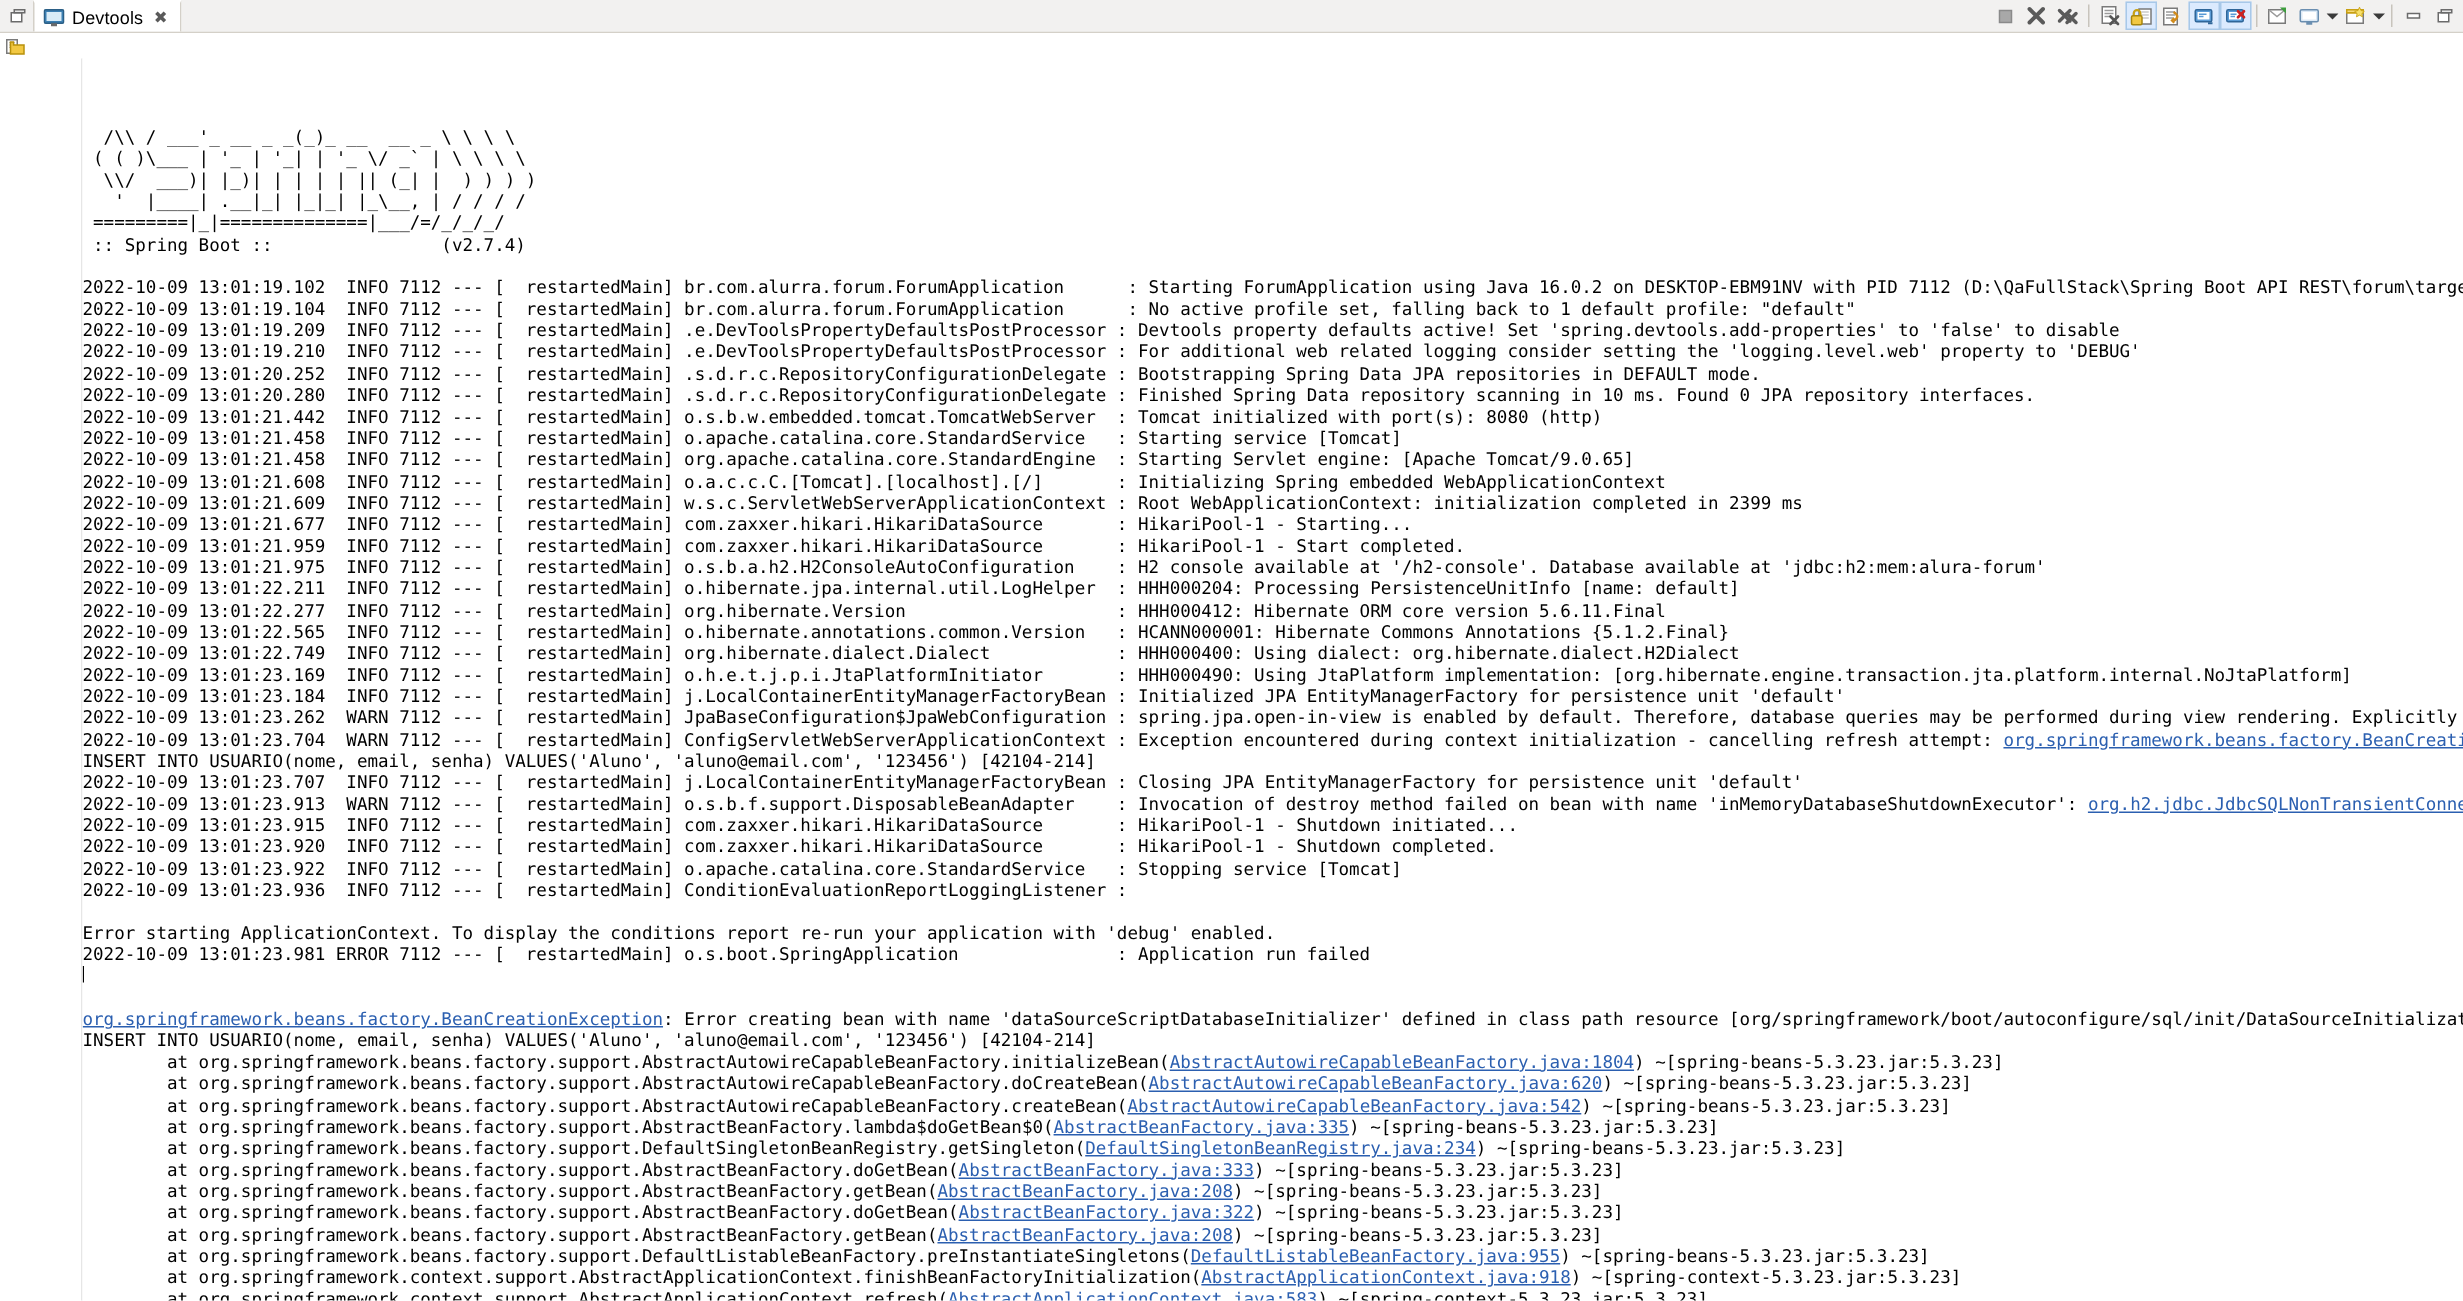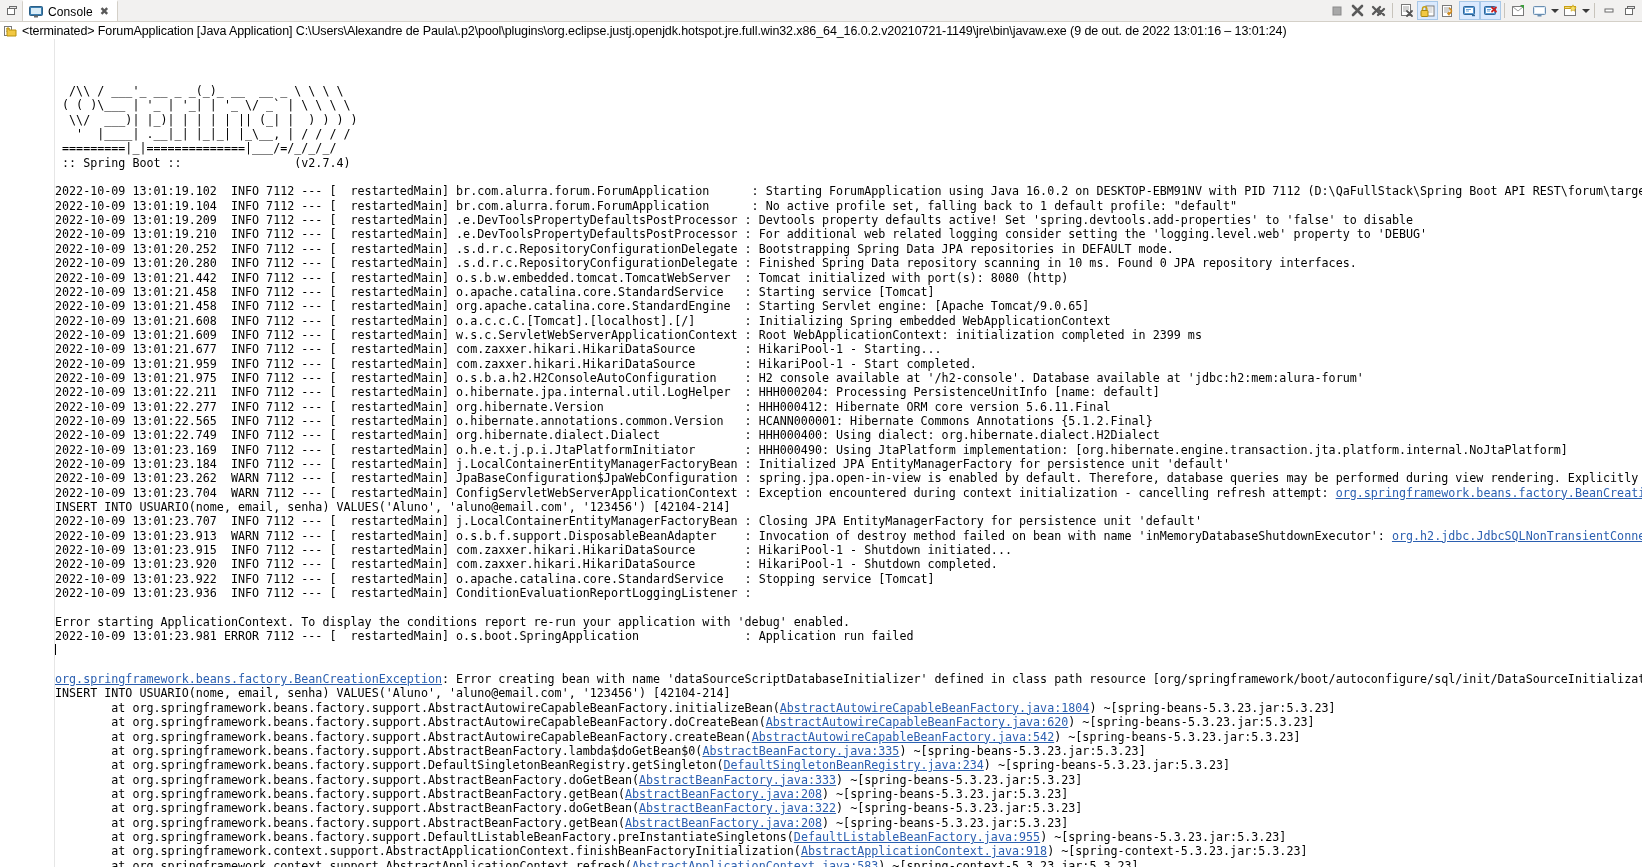--- a/index.html
+++ b/index.html
@@ -174,21 +174,21 @@
       <rect x="4.5" y="2.5" width="7" height="2" fill="#e8e8e8" stroke="#6b6b6b"></rect>
     </svg>
   </div>
 
   <div class="view-tab">
     <svg width="14" height="13" viewBox="0 0 14 13">
       <rect x="0.5" y="1.5" width="13" height="9" rx="1" fill="#3c7fb1" stroke="#2b5f86"></rect>
       <rect x="2" y="3" width="10" height="6" fill="#d9ecf7"></rect>
       <rect x="5" y="10.5" width="4" height="2" fill="#6b6b6b"></rect>
     </svg>
-    <span class="tab-label">Console</span>
+    <span class="tab-label">Devtools</span>
     <span class="tab-close">✖</span>
   </div>
 
   <div class="tabrow-filler"></div>
 
   <div class="toolbar">
 
     <div class="tb-btn">
       <svg width="14" height="14" viewBox="0 0 14 14">
         <rect x="3" y="3" width="8" height="8" fill="#a8a8a8" stroke="#8a8a8a"></rect>
@@ -310,21 +310,20 @@
 </div>
 
 <div class="desc-row">
   <div class="desc-gutter">
     <svg width="14" height="14" viewBox="0 0 14 14">
       <rect x="0.5" y="2.5" width="7" height="9" fill="#ffffff" stroke="#7a7a7a"></rect>
       <path d="M2 4.5 h4 M2 6 h4 M2 7.5 h3" stroke="#aaa" stroke-width="0.8"></path>
       <path d="M5 6 h7 v6 h-9 v-8 h2 z" fill="#f2c842" stroke="#b8910c"></path>
     </svg>
   </div>
-  <div class="desc-text">&lt;terminated&gt; ForumApplication [Java Application] C:\Users\Alexandre de Paula\.p2\pool\plugins\org.eclipse.justj.openjdk.hotspot.jre.full.win32.x86_64_16.0.2.v20210721-1149\jre\bin\javaw.exe  (9 de out. de 2022 13:01:16 – 13:01:24)</div>
 </div>
 
 <div class="console-wrap">
   <div class="left-rail"></div>
   <div class="console" id="console-output">
     
   <div class="ln">  /\\ / ___'_ __ _ _(_)_ __  __ _ \ \ \ \</div><div class="ln"> ( ( )\___ | '_ | '_| | '_ \/ _` | \ \ \ \</div><div class="ln">  \\/  ___)| |_)| | | | | || (_| |  ) ) ) )</div><div class="ln">   '  |____| .__|_| |_|_| |_\__, | / / / /</div><div class="ln"> =========|_|==============|___/=/_/_/_/</div><div class="ln"> :: Spring Boot ::                (v2.7.4)</div><div class="ln"></div><div class="ln">2022-10-09 13:01:19.102  INFO 7112 --- [  restartedMain] br.com.alurra.forum.ForumApplication      : Starting ForumApplication using Java 16.0.2 on DESKTOP-EBM91NV with PID 7112 (D:\QaFullStack\Spring Boot API REST\forum\target\clas</div><div class="ln">2022-10-09 13:01:19.104  INFO 7112 --- [  restartedMain] br.com.alurra.forum.ForumApplication      : No active profile set, falling back to 1 default profile: "default"</div><div class="ln">2022-10-09 13:01:19.209  INFO 7112 --- [  restartedMain] .e.DevToolsPropertyDefaultsPostProcessor : Devtools property defaults active! Set 'spring.devtools.add-properties' to 'false' to disable</div><div class="ln">2022-10-09 13:01:19.210  INFO 7112 --- [  restartedMain] .e.DevToolsPropertyDefaultsPostProcessor : For additional web related logging consider setting the 'logging.level.web' property to 'DEBUG'</div><div class="ln">2022-10-09 13:01:20.252  INFO 7112 --- [  restartedMain] .s.d.r.c.RepositoryConfigurationDelegate : Bootstrapping Spring Data JPA repositories in DEFAULT mode.</div><div class="ln">2022-10-09 13:01:20.280  INFO 7112 --- [  restartedMain] .s.d.r.c.RepositoryConfigurationDelegate : Finished Spring Data repository scanning in 10 ms. Found 0 JPA repository interfaces.</div><div class="ln">2022-10-09 13:01:21.442  INFO 7112 --- [  restartedMain] o.s.b.w.embedded.tomcat.TomcatWebServer  : Tomcat initialized with port(s): 8080 (http)</div><div class="ln">2022-10-09 13:01:21.458  INFO 7112 --- [  restartedMain] o.apache.catalina.core.StandardService   : Starting service [Tomcat]</div><div class="ln">2022-10-09 13:01:21.458  INFO 7112 --- [  restartedMain] org.apache.catalina.core.StandardEngine  : Starting Servlet engine: [Apache Tomcat/9.0.65]</div><div class="ln">2022-10-09 13:01:21.608  INFO 7112 --- [  restartedMain] o.a.c.c.C.[Tomcat].[localhost].[/]       : Initializing Spring embedded WebApplicationContext</div><div class="ln">2022-10-09 13:01:21.609  INFO 7112 --- [  restartedMain] w.s.c.ServletWebServerApplicationContext : Root WebApplicationContext: initialization completed in 2399 ms</div><div class="ln">2022-10-09 13:01:21.677  INFO 7112 --- [  restartedMain] com.zaxxer.hikari.HikariDataSource       : HikariPool-1 - Starting...</div><div class="ln">2022-10-09 13:01:21.959  INFO 7112 --- [  restartedMain] com.zaxxer.hikari.HikariDataSource       : HikariPool-1 - Start completed.</div><div class="ln">2022-10-09 13:01:21.975  INFO 7112 --- [  restartedMain] o.s.b.a.h2.H2ConsoleAutoConfiguration    : H2 console available at '/h2-console'. Database available at 'jdbc:h2:mem:alura-forum'</div><div class="ln">2022-10-09 13:01:22.211  INFO 7112 --- [  restartedMain] o.hibernate.jpa.internal.util.LogHelper  : HHH000204: Processing PersistenceUnitInfo [name: default]</div><div class="ln">2022-10-09 13:01:22.277  INFO 7112 --- [  restartedMain] org.hibernate.Version                    : HHH000412: Hibernate ORM core version 5.6.11.Final</div><div class="ln">2022-10-09 13:01:22.565  INFO 7112 --- [  restartedMain] o.hibernate.annotations.common.Version   : HCANN000001: Hibernate Commons Annotations {5.1.2.Final}</div><div class="ln">2022-10-09 13:01:22.749  INFO 7112 --- [  restartedMain] org.hibernate.dialect.Dialect            : HHH000400: Using dialect: org.hibernate.dialect.H2Dialect</div><div class="ln">2022-10-09 13:01:23.169  INFO 7112 --- [  restartedMain] o.h.e.t.j.p.i.JtaPlatformInitiator       : HHH000490: Using JtaPlatform implementation: [org.hibernate.engine.transaction.jta.platform.internal.NoJtaPlatform]</div><div class="ln">2022-10-09 13:01:23.184  INFO 7112 --- [  restartedMain] j.LocalContainerEntityManagerFactoryBean : Initialized JPA EntityManagerFactory for persistence unit 'default'</div><div class="ln">2022-10-09 13:01:23.262  WARN 7112 --- [  restartedMain] JpaBaseConfiguration$JpaWebConfiguration : spring.jpa.open-in-view is enabled by default. Therefore, database queries may be performed during view rendering. Explicitly conf</div><div class="ln">2022-10-09 13:01:23.704  WARN 7112 --- [  restartedMain] ConfigServletWebServerApplicationContext : Exception encountered during context initialization - cancelling refresh attempt: <span class="link">org.springframework.beans.factory.BeanCreationExc</span></div><div class="ln">INSERT INTO USUARIO(nome, email, senha) VALUES('Aluno', 'aluno@email.com', '123456') [42104-214]</div><div class="ln">2022-10-09 13:01:23.707  INFO 7112 --- [  restartedMain] j.LocalContainerEntityManagerFactoryBean : Closing JPA EntityManagerFactory for persistence unit 'default'</div><div class="ln">2022-10-09 13:01:23.913  WARN 7112 --- [  restartedMain] o.s.b.f.support.DisposableBeanAdapter    : Invocation of destroy method failed on bean with name 'inMemoryDatabaseShutdownExecutor': <span class="link">org.h2.jdbc.JdbcSQLNonTransientConnection</span></div><div class="ln">2022-10-09 13:01:23.915  INFO 7112 --- [  restartedMain] com.zaxxer.hikari.HikariDataSource       : HikariPool-1 - Shutdown initiated...</div><div class="ln">2022-10-09 13:01:23.920  INFO 7112 --- [  restartedMain] com.zaxxer.hikari.HikariDataSource       : HikariPool-1 - Shutdown completed.</div><div class="ln">2022-10-09 13:01:23.922  INFO 7112 --- [  restartedMain] o.apache.catalina.core.StandardService   : Stopping service [Tomcat]</div><div class="ln">2022-10-09 13:01:23.936  INFO 7112 --- [  restartedMain] ConditionEvaluationReportLoggingListener : </div><div class="ln"></div><div class="ln">Error starting ApplicationContext. To display the conditions report re-run your application with 'debug' enabled.</div><div class="ln">2022-10-09 13:01:23.981 ERROR 7112 --- [  restartedMain] o.s.boot.SpringApplication               : Application run failed</div><div class="ln"><span class="caret"></span></div><div class="ln"></div><div class="ln"><span class="link">org.springframework.beans.factory.BeanCreationException</span>: Error creating bean with name 'dataSourceScriptDatabaseInitializer' defined in class path resource [org/springframework/boot/autoconfigure/sql/init/DataSourceInitializationCo</div><div class="ln">INSERT INTO USUARIO(nome, email, senha) VALUES('Aluno', 'aluno@email.com', '123456') [42104-214]</div><div class="ln">	at org.springframework.beans.factory.support.AbstractAutowireCapableBeanFactory.initializeBean(<span class="link">AbstractAutowireCapableBeanFactory.java:1804</span>) ~[spring-beans-5.3.23.jar:5.3.23]</div><div class="ln">	at org.springframework.beans.factory.support.AbstractAutowireCapableBeanFactory.doCreateBean(<span class="link">AbstractAutowireCapableBeanFactory.java:620</span>) ~[spring-beans-5.3.23.jar:5.3.23]</div><div class="ln">	at org.springframework.beans.factory.support.AbstractAutowireCapableBeanFactory.createBean(<span class="link">AbstractAutowireCapableBeanFactory.java:542</span>) ~[spring-beans-5.3.23.jar:5.3.23]</div><div class="ln">	at org.springframework.beans.factory.support.AbstractBeanFactory.lambda$doGetBean$0(<span class="link">AbstractBeanFactory.java:335</span>) ~[spring-beans-5.3.23.jar:5.3.23]</div><div class="ln">	at org.springframework.beans.factory.support.DefaultSingletonBeanRegistry.getSingleton(<span class="link">DefaultSingletonBeanRegistry.java:234</span>) ~[spring-beans-5.3.23.jar:5.3.23]</div><div class="ln">	at org.springframework.beans.factory.support.AbstractBeanFactory.doGetBean(<span class="link">AbstractBeanFactory.java:333</span>) ~[spring-beans-5.3.23.jar:5.3.23]</div><div class="ln">	at org.springframework.beans.factory.support.AbstractBeanFactory.getBean(<span class="link">AbstractBeanFactory.java:208</span>) ~[spring-beans-5.3.23.jar:5.3.23]</div><div class="ln">	at org.springframework.beans.factory.support.AbstractBeanFactory.doGetBean(<span class="link">AbstractBeanFactory.java:322</span>) ~[spring-beans-5.3.23.jar:5.3.23]</div><div class="ln">	at org.springframework.beans.factory.support.AbstractBeanFactory.getBean(<span class="link">AbstractBeanFactory.java:208</span>) ~[spring-beans-5.3.23.jar:5.3.23]</div><div class="ln">	at org.springframework.beans.factory.support.DefaultListableBeanFactory.preInstantiateSingletons(<span class="link">DefaultListableBeanFactory.java:955</span>) ~[spring-beans-5.3.23.jar:5.3.23]</div><div class="ln">	at org.springframework.context.support.AbstractApplicationContext.finishBeanFactoryInitialization(<span class="link">AbstractApplicationContext.java:918</span>) ~[spring-context-5.3.23.jar:5.3.23]</div><div class="ln">	at org.springframework.context.support.AbstractApplicationContext.refresh(<span class="link">AbstractApplicationContext.java:583</span>) ~[spring-context-5.3.23.jar:5.3.23]</div></div>
   <div class="scrollbar-v"></div>
 </div>
 

